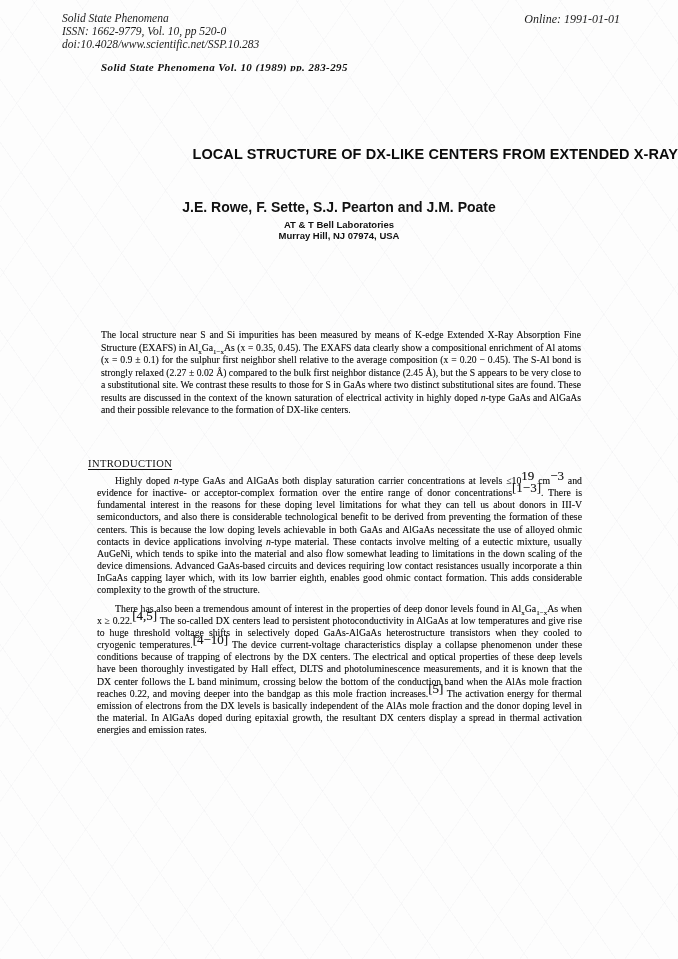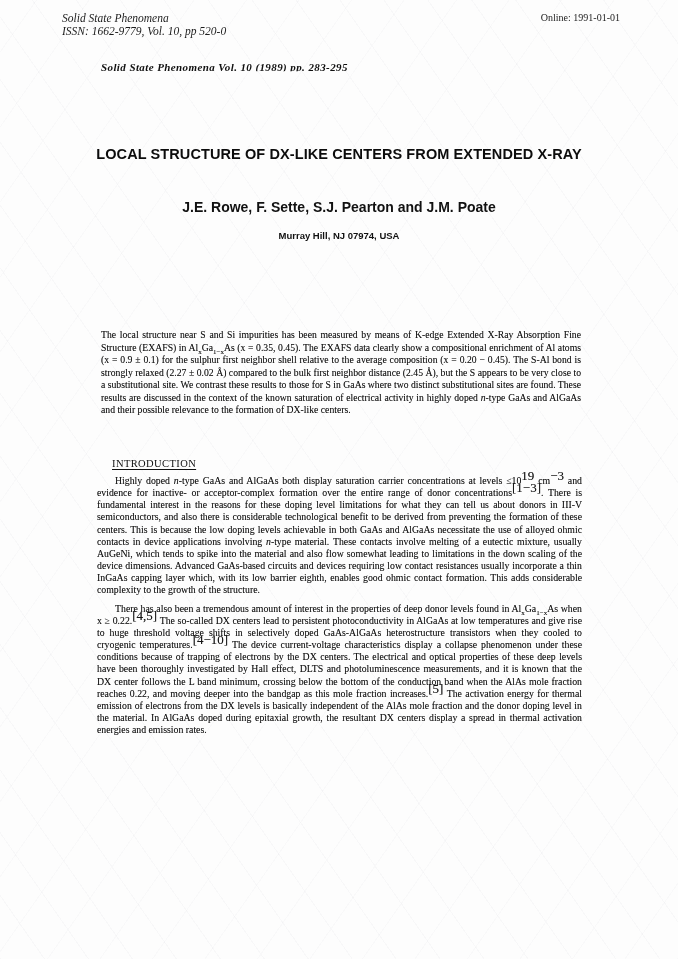--- a/index.html
+++ b/index.html
@@ -26,38 +26,39 @@
   }
   .meta-block {
     position: absolute; left: 62px; top: 12px;
     font-style: italic;
     font-size: 11.5px; line-height: 13.2px;
     color: #1c1c1c;
     white-space: nowrap;
   }
   .online-date {
     position: absolute; right: 58px; top: 12px;
-    font-size: 10px;
+    font-style: italic;
+    font-size: 12px;
     color: #1c1c1c;
     white-space: nowrap;
   }
   .scan-header {
     position: absolute; left: 101px; top: 62px;
     height: 10px; overflow: hidden;
     font-size: 11px; font-weight: bold; font-style: italic;
     letter-spacing: 0.4px;
     color: #101010;
     transform: scaleY(0.92);
     transform-origin: top left;
     filter: blur(0.2px);
     white-space: nowrap;
   }
   .title-block {
     position: absolute; left: 0; top: 144px; width: 678px;
-    text-align: center;
+    text-align: right;
     font-family: "Liberation Sans", sans-serif;
     font-weight: bold;
     font-size: 14.5px; line-height: 20px;
     letter-spacing: 0.1px;
     color: #0c0c0c;
   }
   .authors {
     position: absolute; left: 0; top: 199px; width: 678px;
     text-align: center;
     font-family: "Liberation Sans", sans-serif;
@@ -74,21 +75,21 @@
   .affiliation { top: 219px; }
   .address { top: 230px; }
   .abstract {
     position: absolute; left: 101px; top: 329px; width: 480px;
     font-size: 9.7px; line-height: 12.55px;
     text-align: justify;
     color: #141414;
     text-shadow: 0 0 0.3px rgba(0,0,0,0.4);
   }
   .section-heading {
-    position: absolute; left: 112px; top: 458px;
+    position: absolute; left: 88px; top: 458px;
     font-size: 10.5px;
     letter-spacing: 0.4px;
     text-decoration: underline;
     text-underline-offset: 2px;
     color: #101010;
   }
   .body-text {
     position: absolute; left: 97px; top: 475px; width: 485px;
     font-size: 9.8px; line-height: 12.15px;
     text-align: justify;
@@ -100,31 +101,33 @@
   sub { font-size: 7px; line-height: 0; }
 </style>
 </head>
 <body>
 
 <div class="page">
 
   <div class="meta-block">
     <div>Solid State Phenomena</div>
     <div>ISSN: 1662-9779, Vol. 10, pp 520-0</div>
+    <div>doi:10.4028/www.scientific.net/SSP.10.283</div>
   </div>
 
   <div class="online-date">Online: 1991-01-01</div>
 
   <div class="scan-header">Solid State Phenomena Vol. 10 (1989) pp. 283-295</div>
 
   <div class="title-block">
     <div>LOCAL STRUCTURE OF DX-LIKE CENTERS FROM EXTENDED X-RAY</div>
   </div>
 
   <div class="authors">J.E. Rowe, F. Sette, S.J. Pearton and J.M. Poate</div>
+  <div class="affiliation">AT &amp; T Bell Laboratories</div>
   <div class="address">Murray Hill, NJ 07974, USA</div>
 
   <div class="abstract">The local structure near S and Si impurities has been measured by means of K-edge Extended X-Ray Absorption Fine Structure (EXAFS) in Al<sub>x</sub>Ga<sub>1−x</sub>As (x = 0.35, 0.45).  The EXAFS data clearly show a compositional enrichment of Al atoms (x = 0.9 ± 0.1) for the sulphur first neighbor shell relative to the average composition (x = 0.20 − 0.45).  The S-Al bond is strongly relaxed (2.27 ± 0.02 Å) compared to the bulk first neighbor distance (2.45 Å), but the S appears to be very close to a substitutional site.  We contrast these results to those for S in GaAs where two distinct substitutional sites are found.  These results are discussed in the context of the known saturation of electrical activity in highly doped <i>n</i>-type GaAs and AlGaAs and their possible relevance to the formation of DX-like centers.</div>
 
   <div class="section-heading">INTRODUCTION</div>
 
   <div class="body-text">
     <p>Highly doped <i>n</i>-type GaAs and AlGaAs both display saturation carrier concentrations at levels ≤10<sup>19</sup> cm<sup>−3</sup> and evidence for inactive- or acceptor-complex formation over the entire range of donor concentrations<sup>[1−3]</sup>.  There is fundamental interest in the reasons for these doping level limitations for what they can tell us about donors in III-V semiconductors, and also there is considerable technological benefit to be derived from preventing the formation of these centers.  This is because the low doping levels achievable in both GaAs and AlGaAs necessitate the use of alloyed ohmic contacts in device applications involving <i>n</i>-type material.  These contacts involve melting of a eutectic mixture, usually AuGeNi, which tends to spike into the material and also flow somewhat leading to limitations in the down scaling of the device dimensions.  Advanced GaAs-based circuits and devices requiring low contact resistances usually incorporate a thin InGaAs capping layer which, with its low barrier eighth, enables good ohmic contact formation.  This adds considerable complexity to the growth of the structure.</p>
     <p>There has also been a tremendous amount of interest in the properties of deep donor levels found in Al<sub>x</sub>Ga<sub>1−x</sub>As when x ≥ 0.22.<sup>[4,5]</sup> The so-called DX centers lead to persistent photoconductivity in AlGaAs at low temperatures and give rise to huge threshold voltage shifts in selectively doped GaAs-AlGaAs heterostructure transistors when they cooled to cryogenic temperatures.<sup>[4−10]</sup> The device current-voltage characteristics display a collapse phenomenon under these conditions because of trapping of electrons by the DX centers.  The electrical and optical properties of these deep levels have been thoroughly investigated by Hall effect, DLTS and photoluminescence measurements, and it is known that the DX center follows the L band minimum, crossing below the bottom of the conduction band when the AlAs mole fraction reaches 0.22, and moving deeper into the bandgap as this mole fraction increases.<sup>[5]</sup> The activation energy for thermal emission of electrons from the DX levels is basically independent of the AlAs mole fraction and the donor doping level in the material.  In AlGaAs doped during epitaxial growth, the resultant DX centers display a spread in thermal activation energies and emission rates.</p>
   </div>

